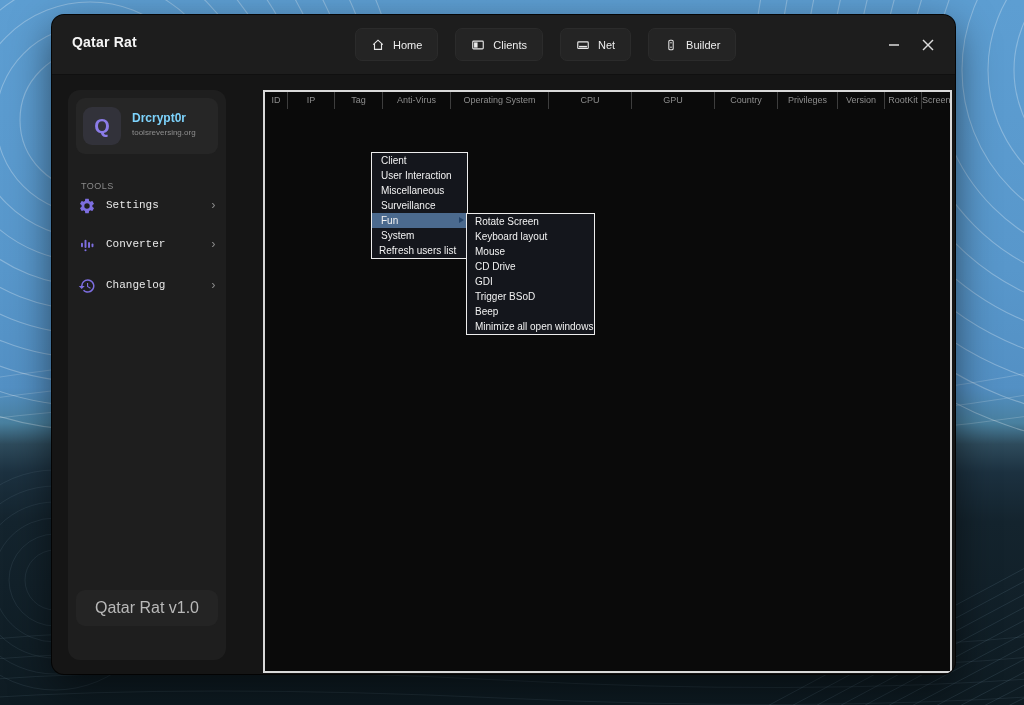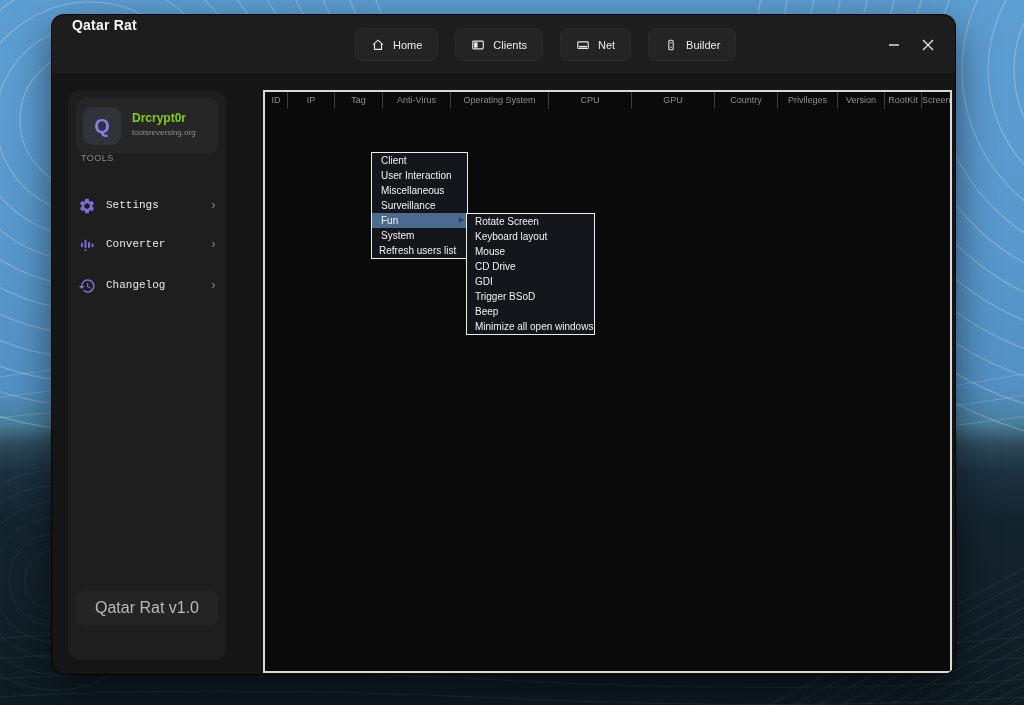--- a/index.html
+++ b/index.html
@@ -15,21 +15,21 @@
   .app-window {
     position:absolute; left:52px; top:15px; width:903px; height:659px;
     background:#151515; border-radius:12px;
     box-shadow:0 14px 40px rgba(0,0,0,.55), 0 0 0 1px #060606;
     overflow:hidden;
   }
   .titlebar {
     position:absolute; left:0; top:0; width:100%; height:60px;
     background:#1d1d1d; border-bottom:1px solid #101010;
   }
-  .app-title { position:absolute; left:20px; top:2px; font-size:14px; font-weight:bold; color:#f5f5f5; letter-spacing:.2px; }
+  .app-title { position:absolute; left:20px; top:19px; font-size:14px; font-weight:bold; color:#f5f5f5; letter-spacing:.2px; }
   .nav { position:absolute; left:303px; top:13px; display:flex; gap:17px; }
   .nav-btn {
     height:33px; padding:0 15px; background:#242424; border:1px solid #2b2b2b; border-radius:7px;
     display:flex; align-items:center; gap:8px; color:#ededed; font-size:11px; cursor:pointer;
   }
   .nav-btn svg { display:block; }
   .win-controls { position:absolute; right:14px; top:0; height:60px; display:flex; align-items:center; gap:8px; }
   .win-btn { width:26px; height:26px; display:flex; align-items:center; justify-content:center; cursor:pointer; }
 
   
@@ -39,23 +39,23 @@
   }
   .profile-card {
     position:absolute; left:8px; top:8px; width:142px; height:56px;
     background:#262626; border-radius:9px;
   }
   .avatar {
     position:absolute; left:7px; top:9px; width:38px; height:38px; border-radius:9px;
     background:#32323a; display:flex; align-items:center; justify-content:center;
     color:#8b7ce8; font-size:20px; font-weight:bold;
   }
-  .profile-name { position:absolute; left:56px; top:13px; color:#84cc16; font-size:12px; font-weight:bold; }
+  .profile-name { position:absolute; left:56px; top:13px; color:#7dd3fc; font-size:12px; font-weight:bold; }
   .profile-sub { position:absolute; left:56px; top:30px; color:#8e8e8e; font-size:8px; }
-  .tools-label { position:absolute; left:13px; top:63px; color:#8a8a8a; font-size:9px; letter-spacing:.5px; }
+  .tools-label { position:absolute; left:13px; top:91px; color:#8a8a8a; font-size:9px; letter-spacing:.5px; }
   .side-item { position:absolute; left:0; width:158px; height:32px; cursor:pointer;font-family:Liberation Mono, monospace; }
   .side-item .s-icon { position:absolute; left:10px; top:7px; width:18px; height:18px; }
   .side-item .s-label { position:absolute; left:38px; top:9px; color:#e8e8e8; font-size:11px; }
   .side-item .s-chev { position:absolute; right:9px; top:8px; color:#8a8a8a; font-size:12px; line-height:16px; }
   .side-footer {
     position:absolute; left:8px; top:500px; width:142px; height:36px;
     background:#242424; border-radius:9px; display:flex; align-items:center; justify-content:center;
     color:#b9b9b9; font-size:16px;
   }
 

